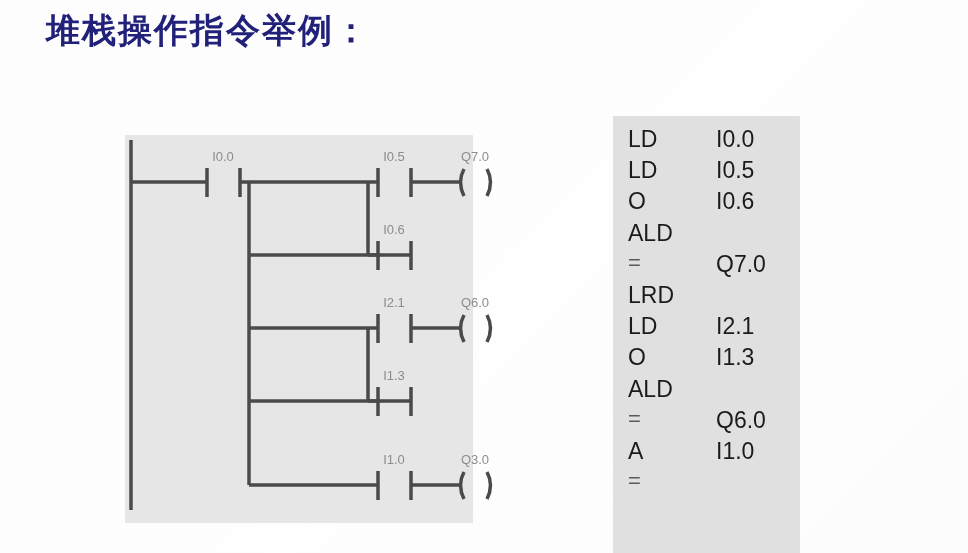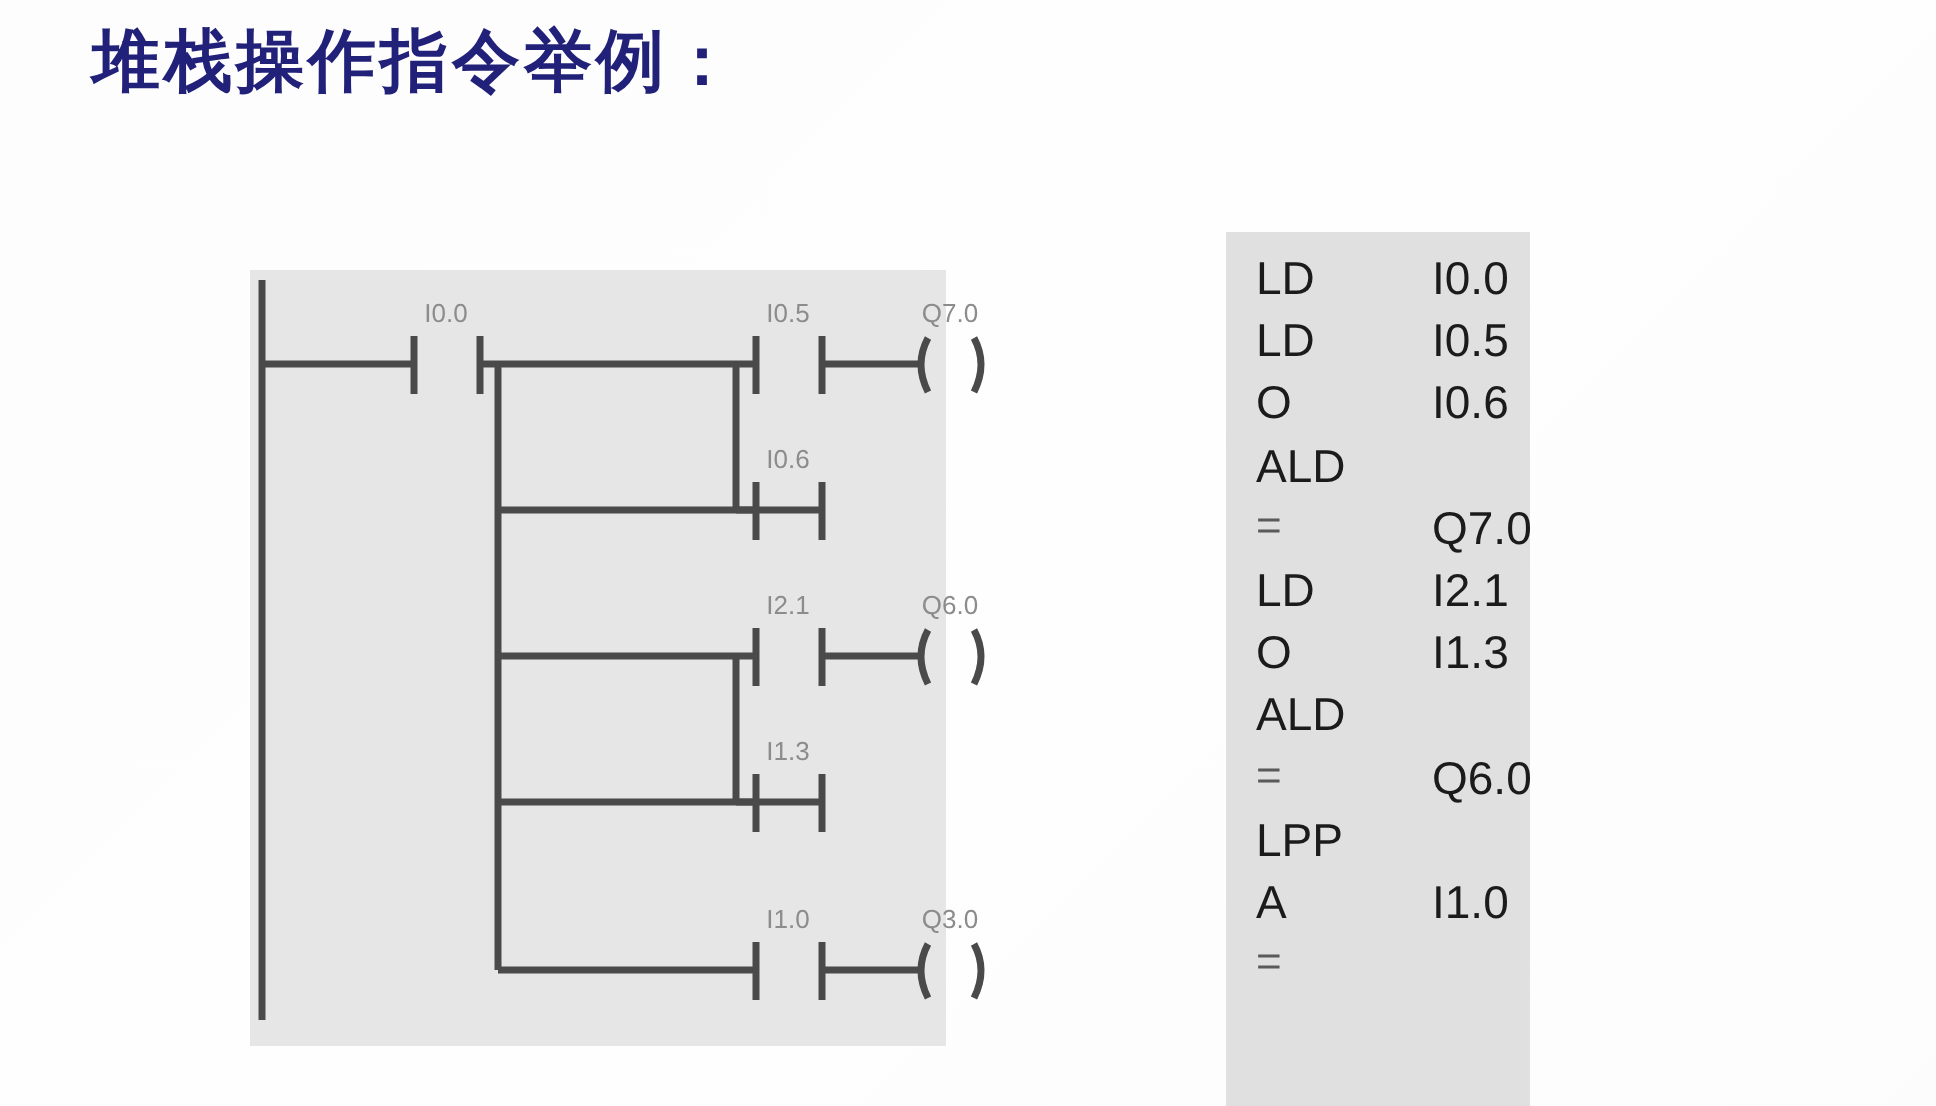--- a/index.html
+++ b/index.html
@@ -44,21 +44,21 @@
   .ladder-svg {
     position: absolute;
     left: 0;
     top: 0;
   }
   
   .stl-panel {
     position: absolute;
     left: 613px;
     top: 116px;
-    width: 152px;
+    width: 187px;
     height: 437px;
     background: #e0e0e0;
     padding: 0;
     box-sizing: border-box;
   }
   .stl-rows {
     position: absolute;
     left: 15px;
     top: 8px;
     width: 172px;
@@ -208,40 +208,40 @@
       </div>
       <div class="stl-row">
         <span class="stl-op">ALD</span>
         <span class="stl-operand"></span>
       </div>
       <div class="stl-row is-assign">
         <span class="stl-op">=</span>
         <span class="stl-operand">Q7.0</span>
       </div>
       <div class="stl-row">
+        <span class="stl-op">LRD</span>
+        <span class="stl-operand"></span>
+      </div>
+      <div class="stl-row">
         <span class="stl-op">LD</span>
         <span class="stl-operand">I2.1</span>
       </div>
       <div class="stl-row">
         <span class="stl-op">O</span>
         <span class="stl-operand">I1.3</span>
       </div>
       <div class="stl-row">
         <span class="stl-op">ALD</span>
         <span class="stl-operand"></span>
       </div>
       <div class="stl-row is-assign">
         <span class="stl-op">=</span>
         <span class="stl-operand">Q6.0</span>
       </div>
       <div class="stl-row">
-        <span class="stl-op">LPP</span>
-        <span class="stl-operand"></span>
-      </div>
-      <div class="stl-row">
         <span class="stl-op">A</span>
         <span class="stl-operand">I1.0</span>
       </div>
       <div class="stl-row is-assign">
         <span class="stl-op">=</span>
         <span class="stl-operand"></span>
       </div>
     </div>
   </div>
 

